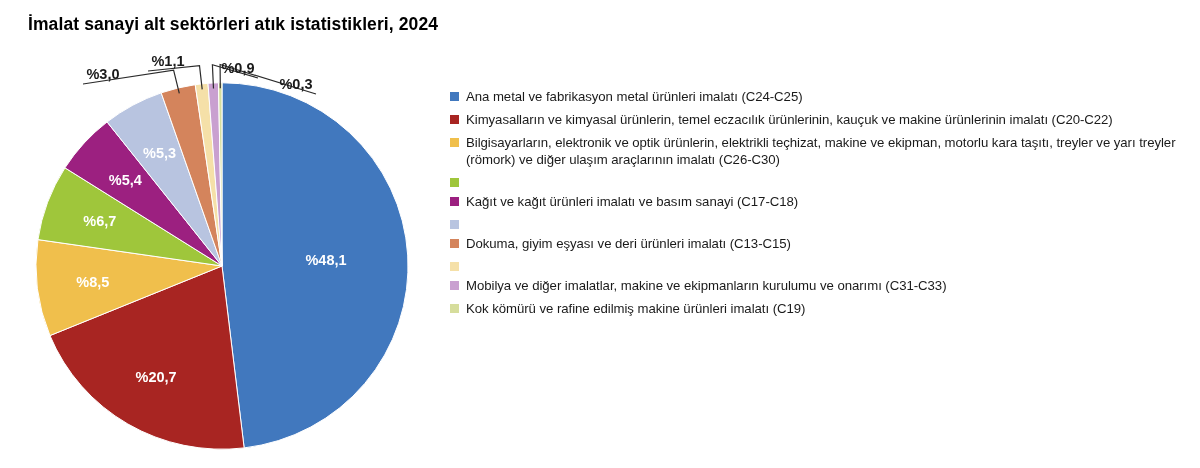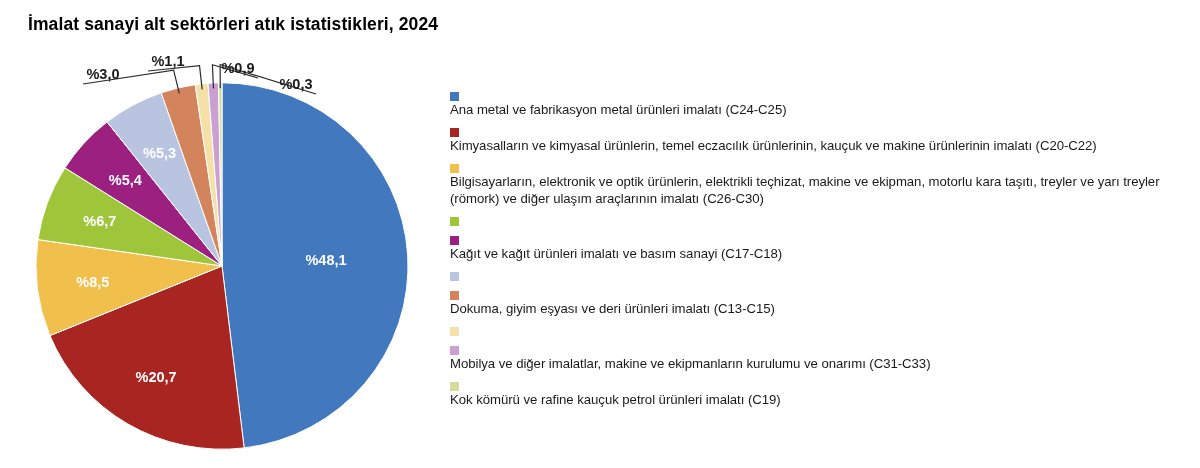--- a/index.html
+++ b/index.html
@@ -61,21 +61,20 @@
   #legend {
     position: absolute;
     left: 450px;
     top: 88px;
     width: 742px;
   }
   .legend-row {
     display: flex;
     align-items: flex-start;
     margin-bottom: 6px;
-    flex-direction: column;
   }
   .legend-swatch {
     width: 9px;
     height: 9px;
     flex: 0 0 9px;
     margin-top: 4px;
     margin-right: 7px;
   }
   .legend-text {
     font-size: 13.2px;
@@ -153,15 +152,15 @@
     </div>
     <div class="legend-row">
       <span class="legend-swatch" style="background: rgb(245, 224, 168);"></span>
     </div>
     <div class="legend-row">
       <span class="legend-swatch" style="background: rgb(201, 160, 208);"></span>
       <span class="legend-text">Mobilya ve diğer imalatlar, makine ve ekipmanların kurulumu ve onarımı (C31-C33)</span>
     </div>
     <div class="legend-row">
       <span class="legend-swatch" style="background: rgb(214, 221, 156);"></span>
-      <span class="legend-text">Kok kömürü ve rafine kauçuk petrol ürünleri imalatı (C19)</span>
+      <span class="legend-text">Kok kömürü ve rafine edilmiş makine ürünleri imalatı (C19)</span>
     </div>
   </div>
 
 </body></html>

